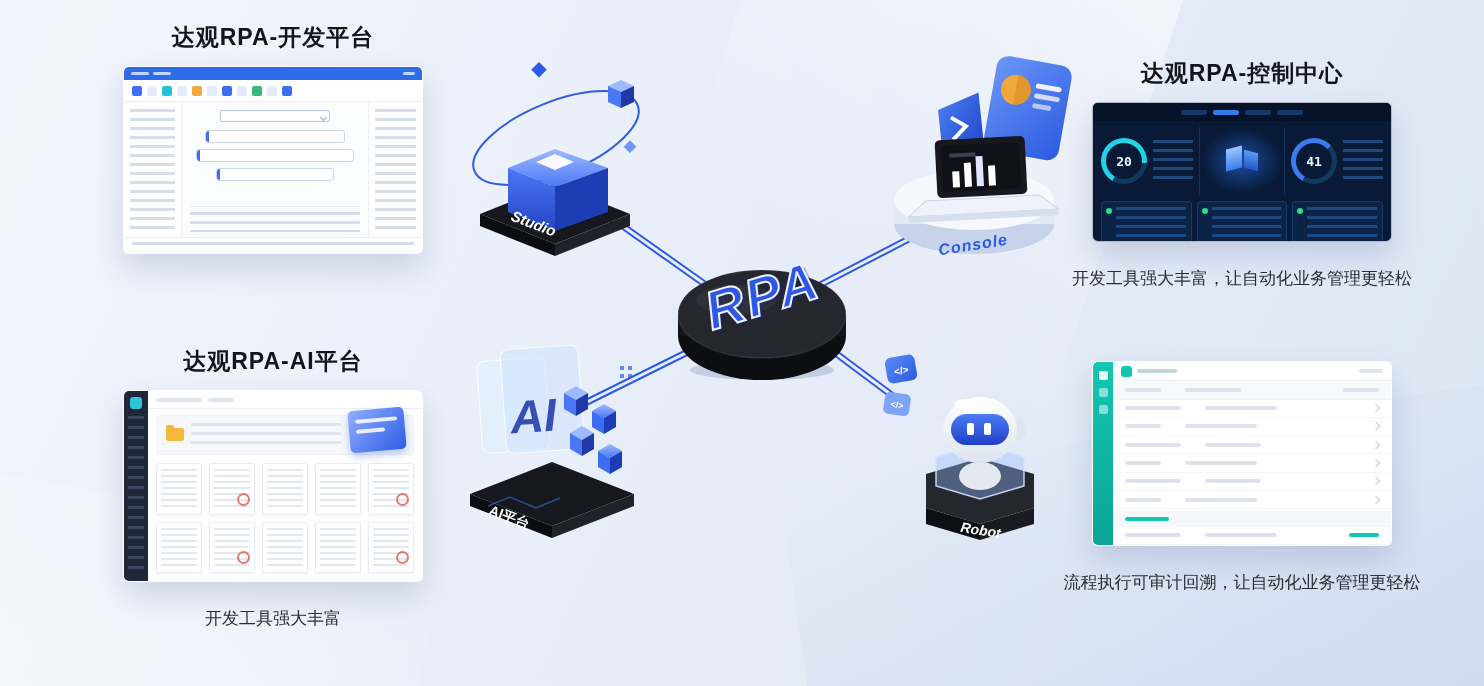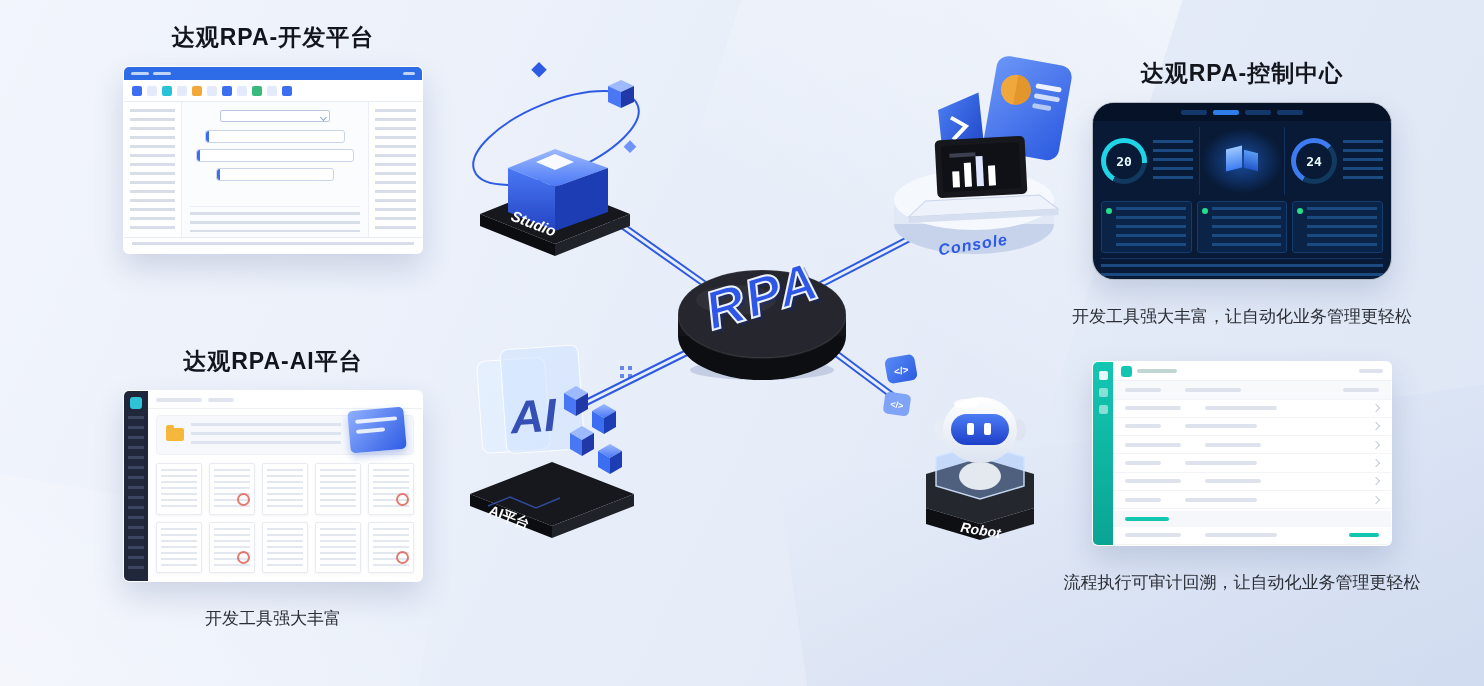--- a/index.html
+++ b/index.html
@@ -54,21 +54,21 @@
   .fsel { width:110px; height:12px; border:1px solid #b9c6e4; border-radius:2px; margin:2px auto 8px; background:#fff; position:relative; }
   .fsel:after { content:""; position:absolute; right:3px; top:4px; width:4px; height:4px;
     border-right:1.5px solid #8ea3cf; border-bottom:1.5px solid #8ea3cf; transform:rotate(45deg); }
   .fbox { width:140px; height:13px; margin:6px auto; border:1px solid #c9d4ea; border-radius:3px; background:#fff; position:relative; }
   .fbox:before { content:""; position:absolute; left:0; top:0; bottom:0; width:3px; background:#3b6ef0; border-radius:3px 0 0 3px; }
   .fbox.w2 { width:158px; } .fbox.w3 { width:118px; }
   .dev-log { position:absolute; left:8px; right:8px; bottom:5px; height:26px; border-top:1px solid #e9edf4; padding-top:5px; }
   .dev-foot { height:18px; border-top:1px solid #e8ecf4; padding:4px 8px; }
 
   
-  .ctl { width:300px; height:178px; background:#081a36;border-radius:22px; }
+  .ctl { width:300px; height:140px; background:#081a36; }
   .ctl-top { height:18px; background:#061228; display:flex; justify-content:center; align-items:center; gap:6px; }
   .ctl-top i { width:26px; height:5px; background:#15386b; border-radius:2px; }
   .ctl-top i.on { background:#2e7de8; }
   .ctl-main { display:flex; align-items:center; gap:6px; padding:6px 8px; height:80px; }
   .ctl-grp { display:flex; align-items:center; gap:6px; }
   .gauge { width:46px; height:46px; border-radius:50%; position:relative;
     display:flex; align-items:center; justify-content:center;
     background:conic-gradient(from 210deg,#1fd4e6 0 68%,#12395f 68% 100%); }
   .gauge::before { content:""; position:absolute; inset:5px; border-radius:50%; background:#081a36; }
   .gauge b { position:relative; color:#eafcff; font-size:13px; font-family:"DejaVu Sans Mono",monospace; }
@@ -225,21 +225,21 @@
               <b>20</b>
             </div>
           <div class="ctl-stats skc"></div>
         </div>
         <div class="ctl-mid">
           <div class="glow"></div>
           <div class="bld"></div>
         </div>
         <div class="ctl-grp">
           <div class="gauge gr">
-              <b>24</b>
+              <b>41</b>
             </div>
           <div class="ctl-stats skc"></div>
         </div>
       </div>
       <div class="ctl-cards">
         <div class="ctl-card">
             <div class="skc"></div>
           </div>
         <div class="ctl-card">
             <div class="skc"></div>

